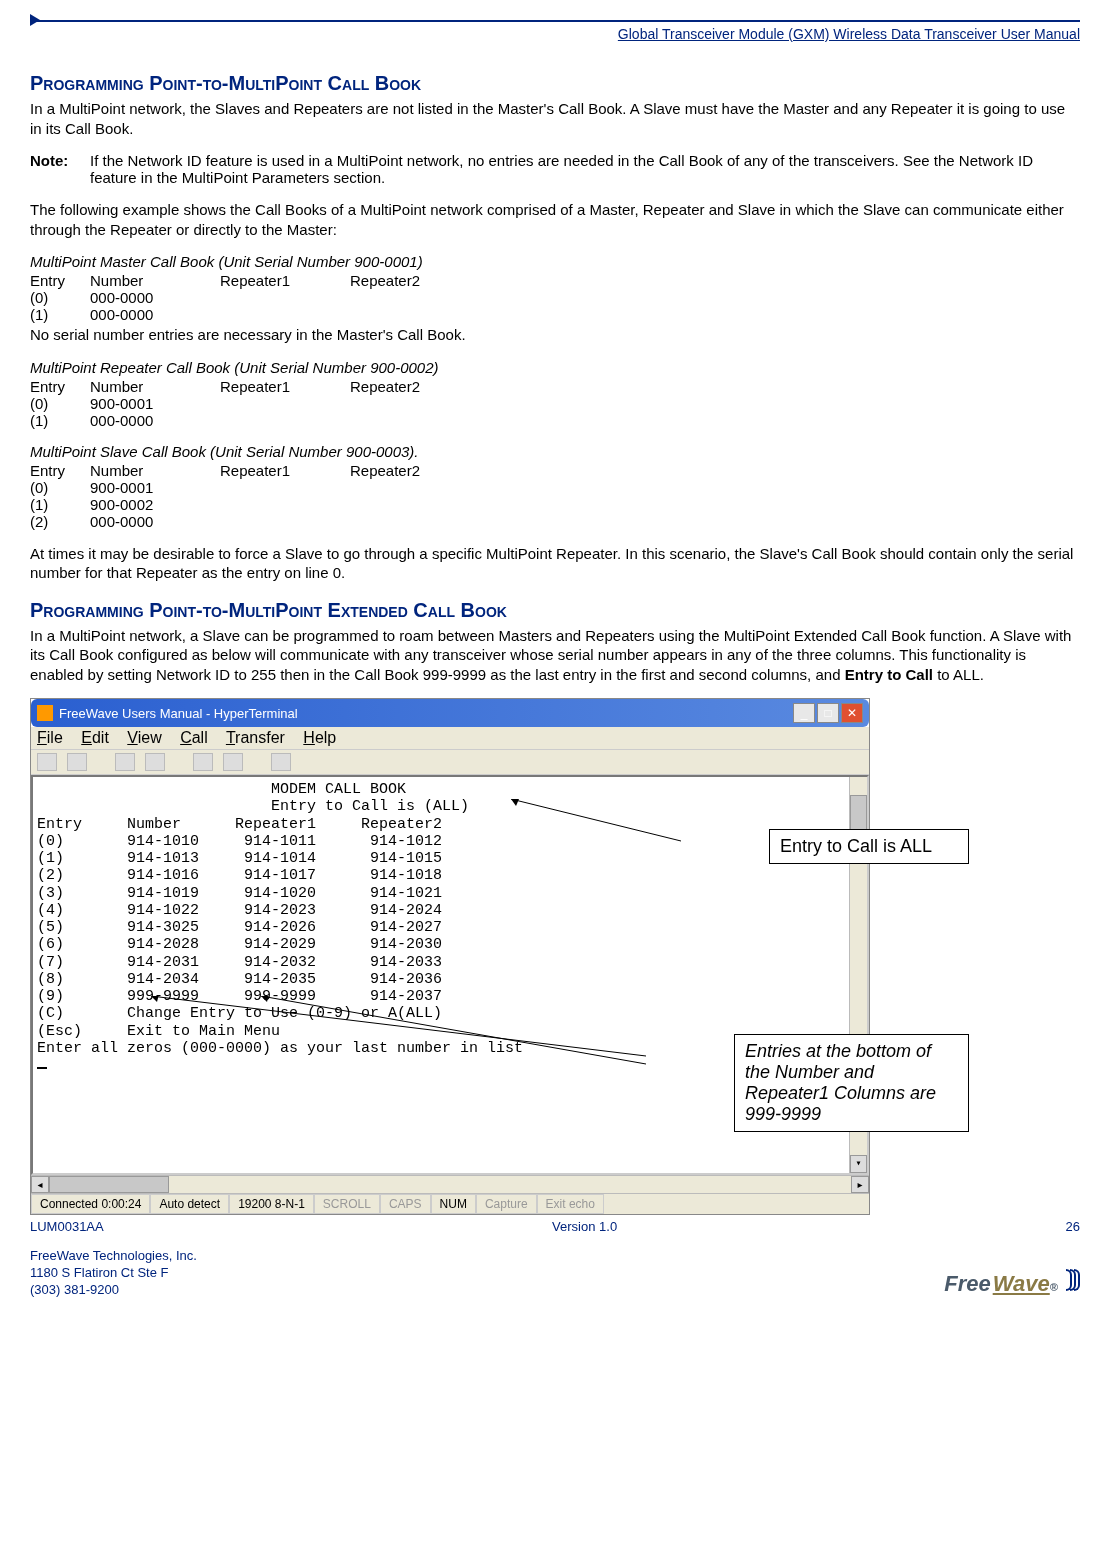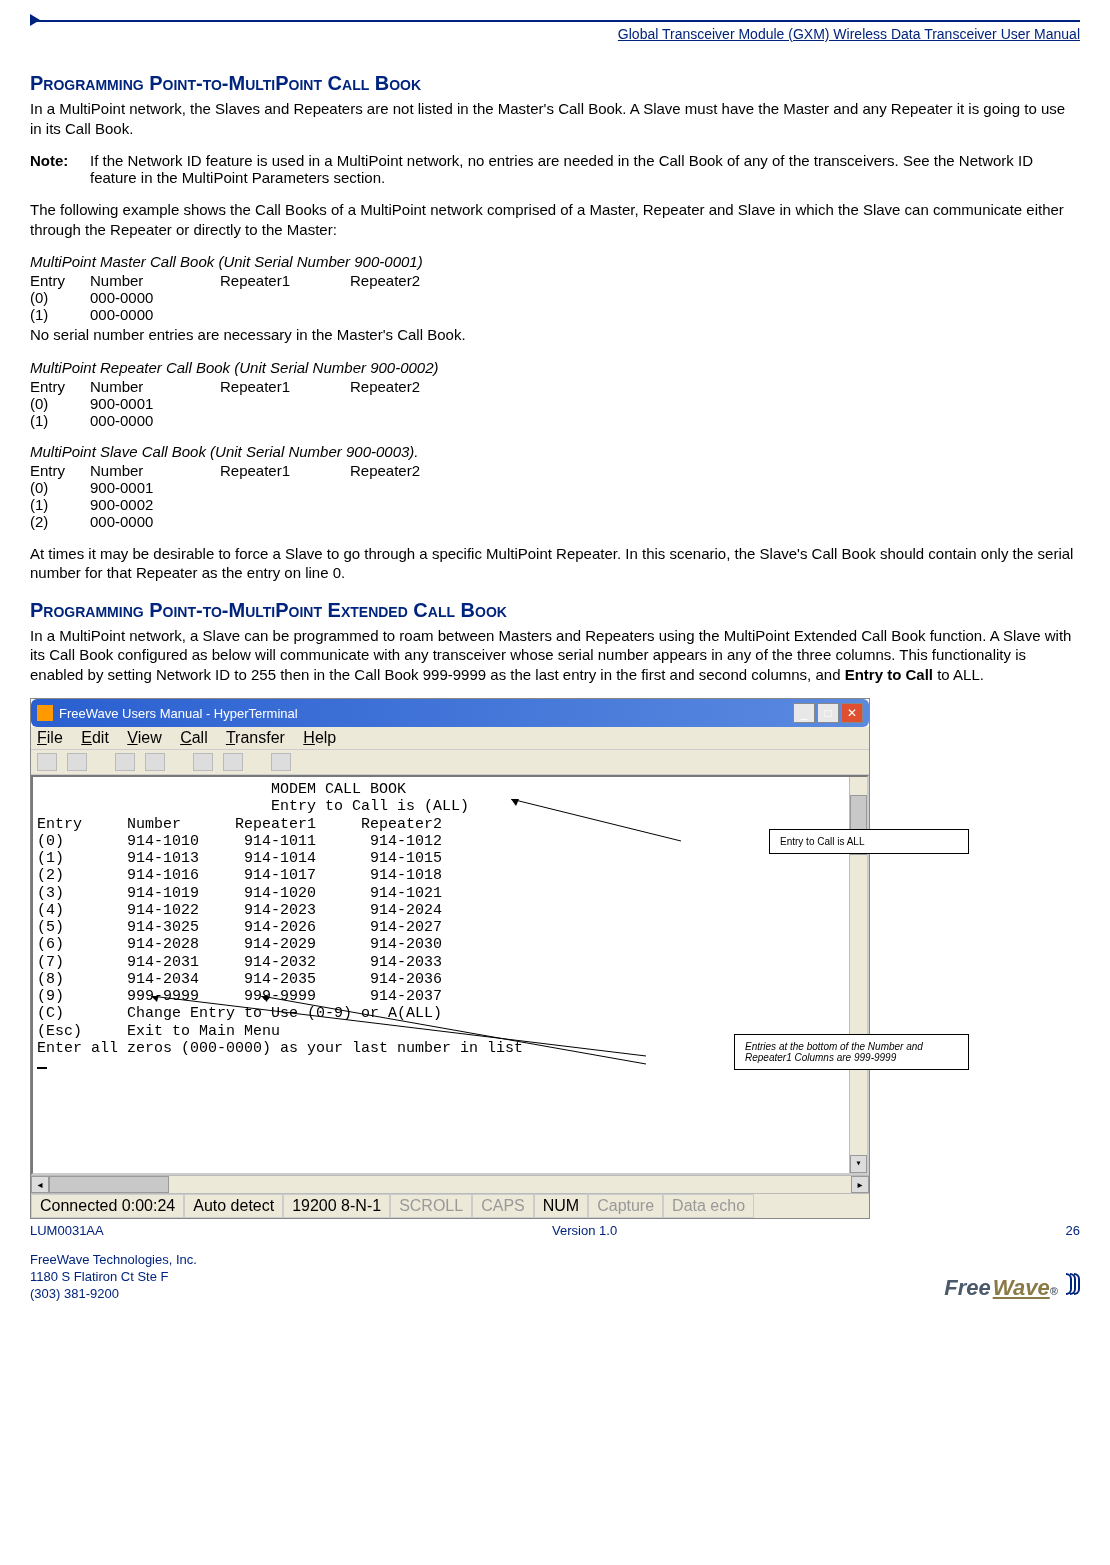--- a/index.html
+++ b/index.html
@@ -31,23 +31,23 @@
     .tbicon { width: 20px; height: 18px; background: #ddd; border: 1px solid #bbb; }
     .terminal { background: #fff; font-family: 'Courier New', monospace; font-size: 15px; white-space: pre; padding: 4px 10px 4px 4px; overflow: hidden; height: 400px; position: relative; border: 2px inset #ccc; line-height: 1.15;}
     .terminal .cursor { display:inline-block; width:10px; border-bottom:2px solid #000;}
     .scrollbar-v { position: absolute; right: 0; top: 0; bottom: 0; width: 18px; background: #ece9d8; border-left: 1px solid #bbb; }
     .scrollbar-v .arrow { height: 18px; background: #ddd; border: 1px solid #999; display:flex; align-items:center; justify-content:center; font-size:10px;}
     .scrollbar-v .thumb { position: absolute; top: 18px; width: 100%; height: 60px; background: #c8c8c8; border: 1px solid #999; }
     .hscroll { background: #ece9d8; height: 18px; display:flex; border-top:1px solid #bbb;}
     .hscroll .arrow { width:18px; background:#ddd; border:1px solid #999; display:flex;align-items:center;justify-content:center;font-size:10px;}
     .hscroll .track { flex:1; position:relative; }
     .hscroll .thumb { position:absolute; left:0; width:120px; height:100%; background:#c8c8c8; border:1px solid #999;}
-    .statusbar { background: #ece9d8; display: flex; font-size: 16px; border-top: 1px solid #bbb; }
+    .statusbar { background: #ece9d8; display: flex; font-size: 12px; border-top: 1px solid #bbb; }
     .statusbar .cell { border:1px solid #ccc; padding: 2px 8px; }
-    .callout { position: absolute; background: #fff; border: 1.5px solid #000; padding: 6px 10px; font-size: 10px; font-family: Arial; }
+    .callout { position: absolute; background: #fff; border: 1.5px solid #000; padding: 6px 10px; font-size: 18px; font-family: Arial; }
     .callout1 { top: 130px; right: -100px; width: 200px; }
     .callout2 { top: 335px; right: -100px; width: 235px; font-style: italic; }
     .footer { margin-top: 4px; color: #00247d; font-size: 13px; display:flex; justify-content:space-between;}
     .footer-addr { color: #00247d; font-size: 13px; margin-top: 14px; line-height: 1.3;}
     .logo { float: right; margin-top: -30px; font-style: italic; font-weight: bold; font-size: 22px; color: #4a5a6a; }
     .logo .wave { color: #8a7a45; margin-left:2px;text-decoration:underline;}
     .logo .arcs { display:inline-block; margin-left:4px;}
     .logo .arcs span{ display:inline-block; width:6px; height:22px; border-radius:0 12px 12px 0; border:2px solid #00247d; border-left:none; margin-left:-2px;}
   </style>
 </head>
@@ -192,21 +192,21 @@
     <div class="arrow">▸</div>
   </div>
   <div class="statusbar">
     <div class="cell">Connected 0:00:24</div>
     <div class="cell">Auto detect</div>
     <div class="cell">19200 8-N-1</div>
     <div class="cell" style="color:#999">SCROLL</div>
     <div class="cell" style="color:#999">CAPS</div>
     <div class="cell">NUM</div>
     <div class="cell" style="color:#999">Capture</div>
-    <div class="cell" style="color:#999">Data echo</div>
+    <div class="cell" style="color:#999">Exit echo</div>
   </div>
 
   <div class="callout callout1">Entry to Call is ALL</div>
   <svg style="position:absolute; top:100px; left:480px; pointer-events:none;" width="280" height="60">
     <line x1="0" y1="0" x2="170" y2="42" stroke="#000" stroke-width="1"></line>
     <polygon points="0,0 8,0 5,7" fill="#000"></polygon>
   </svg>
 
   <div class="callout callout2">Entries at the bottom of the Number and Repeater1 Columns are 999-9999</div>
   <svg style="position:absolute; top:297px; left:120px; pointer-events:none;" width="540" height="80">

